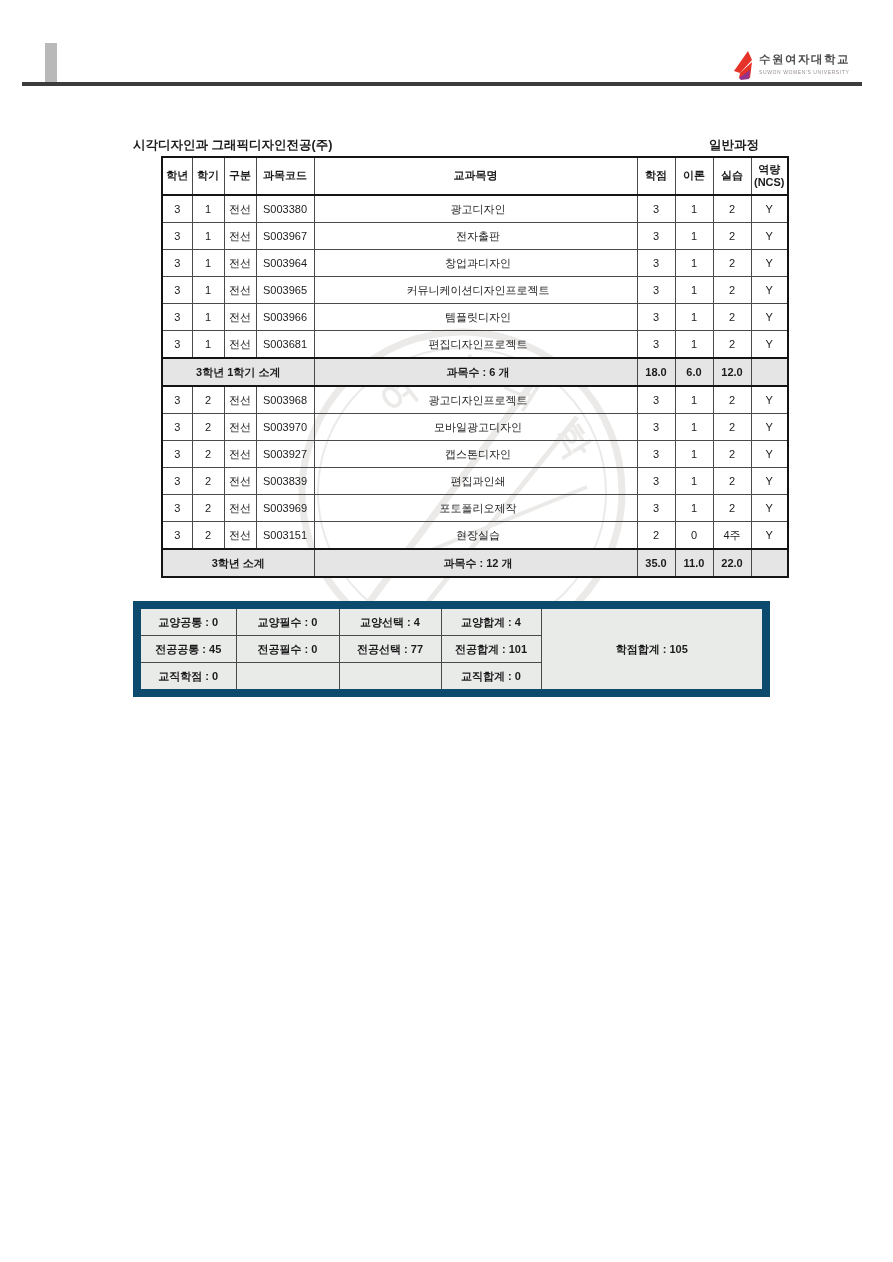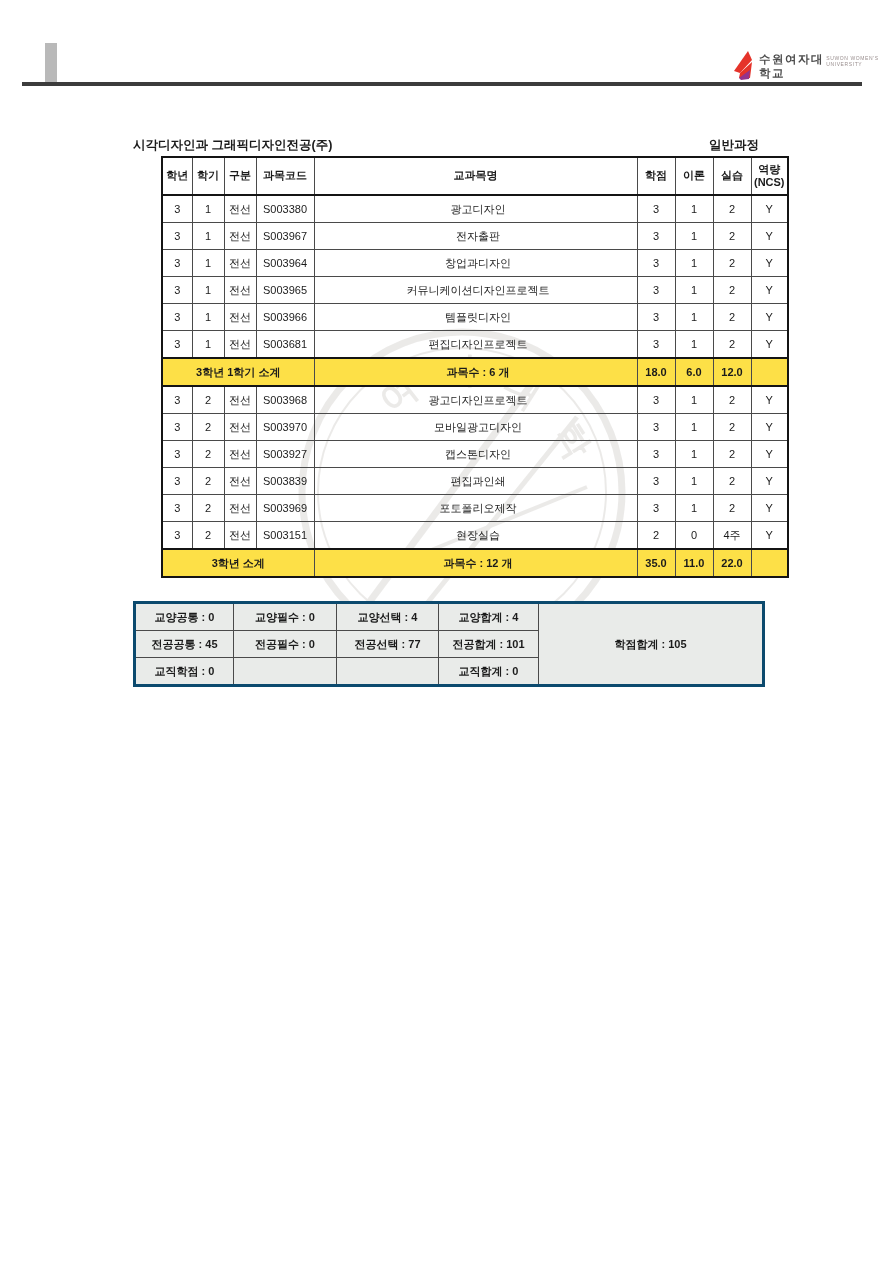--- a/index.html
+++ b/index.html
@@ -13,21 +13,21 @@
     margin:0 auto;
   }
   
   .bar{position:absolute;top:43px;height:41px;}
   .bar-gray{left:45px;width:12px;background:#b9b9b9;}
   .bar-red1{left:60px;width:4px;}
   .bar-red2{left:66px;width:5px;}
   .header-rule{position:absolute;left:22px;top:82px;width:840px;height:4px;background:#3c3c3c;}
   
   .logo{position:absolute;left:733px;top:50px;display:flex;align-items:flex-start;gap:4px;}
-  .logo-text-block{display:flex;flex-direction:row;padding-top:3px;}
+  .logo-text-block{display:flex;flex-direction:column;padding-top:3px;}
   .logo-name{font-size:11.5px;font-weight:bold;color:#4a4a4a;letter-spacing:1.5px;line-height:1.2;}
   .logo-sub{font-size:5px;color:#9a8f8f;letter-spacing:0.6px;margin-top:2px;}
   
   .watermark{position:absolute;left:292px;top:322px;opacity:0.13;z-index:0;pointer-events:none;}
   
   .title-row{
     position:absolute;left:133px;top:137px;width:626px;
     display:flex;justify-content:space-between;align-items:flex-start;
     font-size:12.5px;font-weight:bold;z-index:2;
   }
@@ -44,30 +44,30 @@
     height:26px;padding:0 2px;overflow:hidden;white-space:nowrap;
   }
   .curriculum{border:2px solid #141414;}
   .curriculum thead th{
     font-weight:bold;height:36px;background:#ffffff;
     border-bottom:2px solid #141414;white-space:pre-line;line-height:1.2;
   }
   .curriculum .cell-name{text-align:center;padding-left:7px;}
   .curriculum .subtotal-row td,
   .curriculum .total-row td{
-    background:#fde047;font-weight:bold;
+    background:#e5e5e5;font-weight:bold;
     border-top:2px solid #141414;border-bottom:2px solid #141414;
   }
   
   .summary{
     position:absolute;left:133px;top:601px;z-index:1;
     border-collapse:collapse;table-layout:fixed;width:629px;
     font-size:11px;font-weight:bold;
   }
-  .summary{border:3px solid #0c4a6e;padding-left:38px;}
+  .summary{border:8px solid #0c4a6e;padding-left:38px;}
   .summary td{
     border:1px solid #4a4a4a;background:#e9ebe9;
     text-align:center;vertical-align:middle;height:26px;padding:0 2px;white-space:nowrap;
   }
 </style>
 </head>
 <body>
 
 <div class="page">
 

